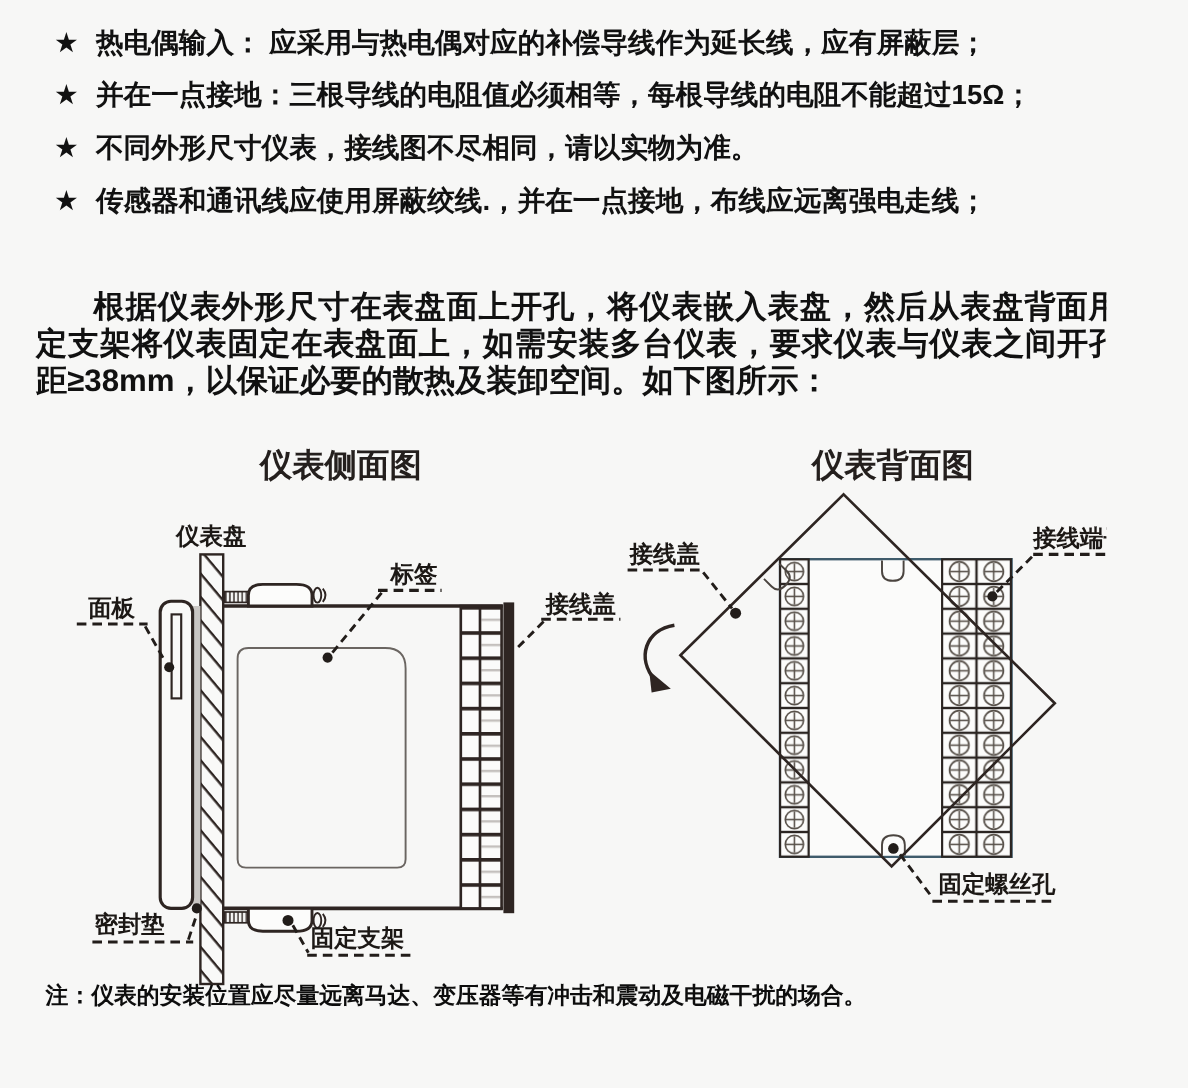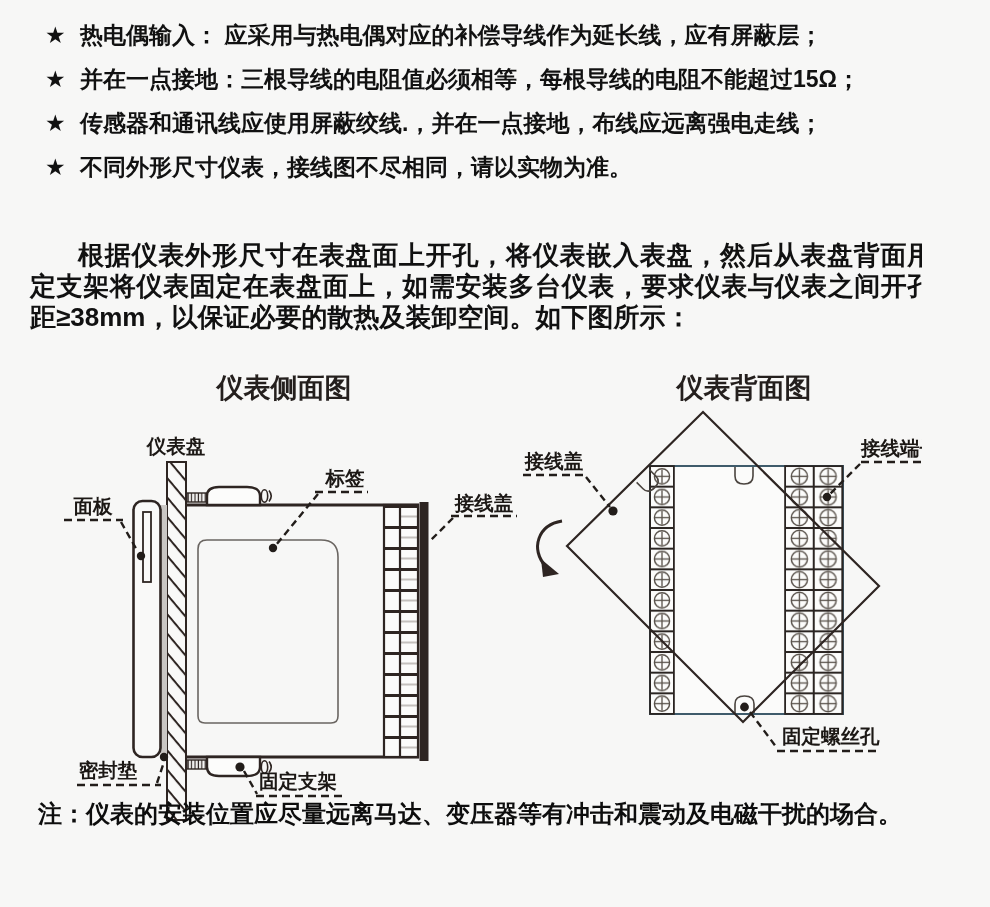--- a/index.html
+++ b/index.html
@@ -4,21 +4,21 @@
 <style>
   html,body{margin:0;padding:0;background:#f7f7f6;}
   .page{position:relative;width:922px;height:907px;background:#f7f7f6;overflow:hidden;
         font-family:"Liberation Sans","DejaVu Sans",sans-serif;color:#141210;}
   .bullets{position:absolute;top:13px;left:45px;right:10px;}
   .bullet-line{height:44px;line-height:44px;font-size:23px;font-weight:bold;white-space:nowrap;color:#111;}
   .star{display:inline-block;width:24px;margin-right:11px;font-size:23px;color:#111;}
   .para{position:absolute;top:240px;left:30px;width:930px;margin:0;
         font-size:26px;font-weight:bold;line-height:31px;text-indent:48px;
         text-align:justify;color:#111;}
-  .note{position:absolute;top:798px;left:38px;margin:0;font-size:24px;font-weight:bold;
+  .note{position:absolute;top:817px;left:38px;margin:0;font-size:19px;font-weight:bold;
         white-space:nowrap;color:#0d0d0d;}
   svg.diagram{position:absolute;top:355px;left:0;}
   .dtitle{font-family:"Liberation Serif","DejaVu Serif",serif;font-size:27px;font-weight:bold;fill:#241f1d;}
   .dlabel{font-size:19.5px;font-weight:bold;fill:#1c1815;}
   .uline{stroke:#221d1a;stroke-width:2.6;stroke-dasharray:8 5;fill:none;}
   .leader{stroke:#221d1a;stroke-width:2.4;stroke-dasharray:7 4.5;fill:none;}
   .ink{stroke:#2e2522;}
 </style>
 </head>
 <body>
@@ -26,24 +26,24 @@
 <div class="page">
 
   <div class="bullets">
     <div class="bullet-line">
       <span class="star">★</span><span>热电偶输入： 应采用与热电偶对应的补偿导线作为延长线，应有屏蔽层；</span>
     </div>
     <div class="bullet-line">
       <span class="star">★</span><span>并在一点接地：三根导线的电阻值必须相等，每根导线的电阻不能超过15Ω；</span>
     </div>
     <div class="bullet-line">
-      <span class="star">★</span><span>传感器和通讯线应使用屏蔽绞线.，并在一点接地，布线应远离强电走线；</span>
+      <span class="star">★</span><span>不同外形尺寸仪表，接线图不尽相同，请以实物为准。</span>
     </div>
     <div class="bullet-line">
-      <span class="star">★</span><span>不同外形尺寸仪表，接线图不尽相同，请以实物为准。</span>
+      <span class="star">★</span><span>传感器和通讯线应使用屏蔽绞线.，并在一点接地，布线应远离强电走线；</span>
     </div>
   </div>
 
   <p class="para">根据仪表外形尺寸在表盘面上开孔，将仪表嵌入表盘，然后从表盘背面用固定支架将仪表固定在表盘面上，如需安装多台仪表，要求仪表与仪表之间开孔间距≥38mm，以保证必要的散热及装卸空间。如下图所示：</p>
 
   <svg class="diagram" width="990" height="480" viewBox="0 0 990 480">
     <defs>
       <pattern id="hatch" patternUnits="userSpaceOnUse" width="12.5" height="12.5" patternTransform="rotate(50)">
         <rect width="12.5" height="12.5" fill="#f9f9f8"></rect>
         <line x1="0" y1="1" x2="12.5" y2="1" stroke="#2e2522" stroke-width="2"></line>

